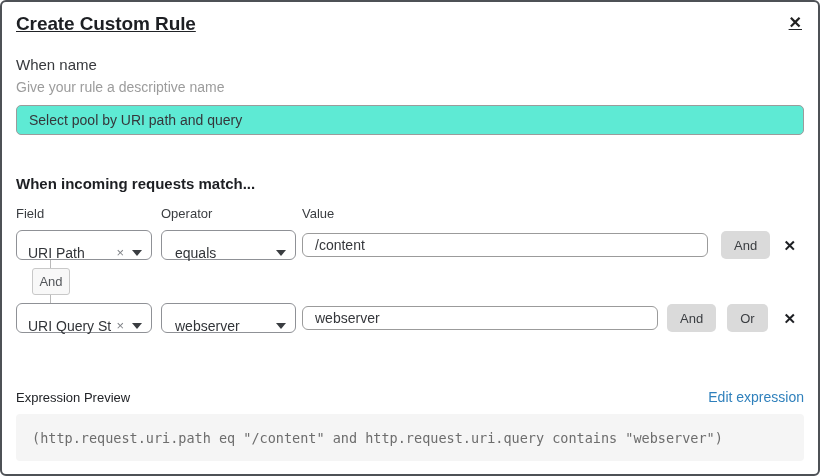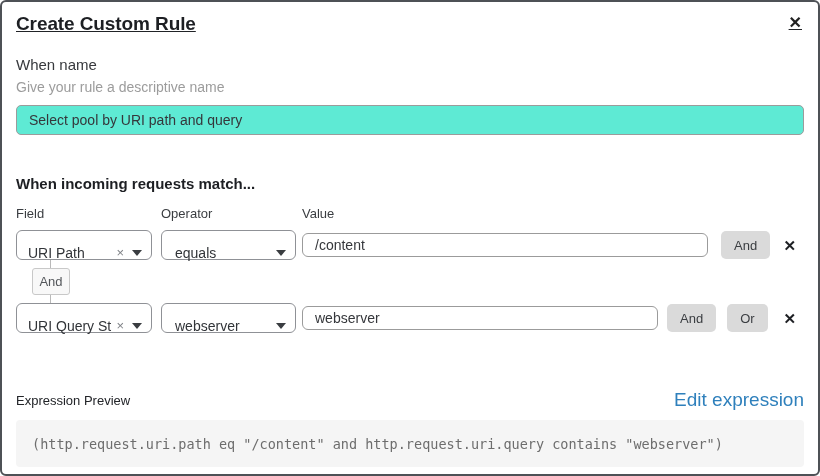--- a/index.html
+++ b/index.html
@@ -84,21 +84,21 @@
   .v-line { width: 1px; height: 8px; background: #b9b9b9; margin-left: 18px; }
   .and-badge {
     width: 38px; height: 27px;
     border: 1px solid #c8c8c8; border-radius: 3px; background: #f8f8f8;
     display: flex; align-items: center; justify-content: center;
     font-size: 13px; color: #54575b; cursor: pointer;
   }
   
   .expr-row { display: flex; justify-content: space-between; align-items: center; margin-top: 56px; }
   .expr-label { font-size: 13px; color: #222428; }
-  .edit-link { font-size: 19px; color: #2f80bc; text-decoration: none; cursor: pointer; }
+  .edit-link { font-size: 14px; color: #2f80bc; text-decoration: none; cursor: pointer; }
   .code-block {
     margin-top: 9px; height: 47px;
     background: #f5f5f5; border-radius: 4px;
     display: flex; align-items: center;
     padding: 0 16px;
     overflow: hidden;
   }
   .code-block code {
     font-family: "DejaVu Sans Mono", monospace;
     font-size: 13.5px; color: #6d6d6d; white-space: nowrap;

